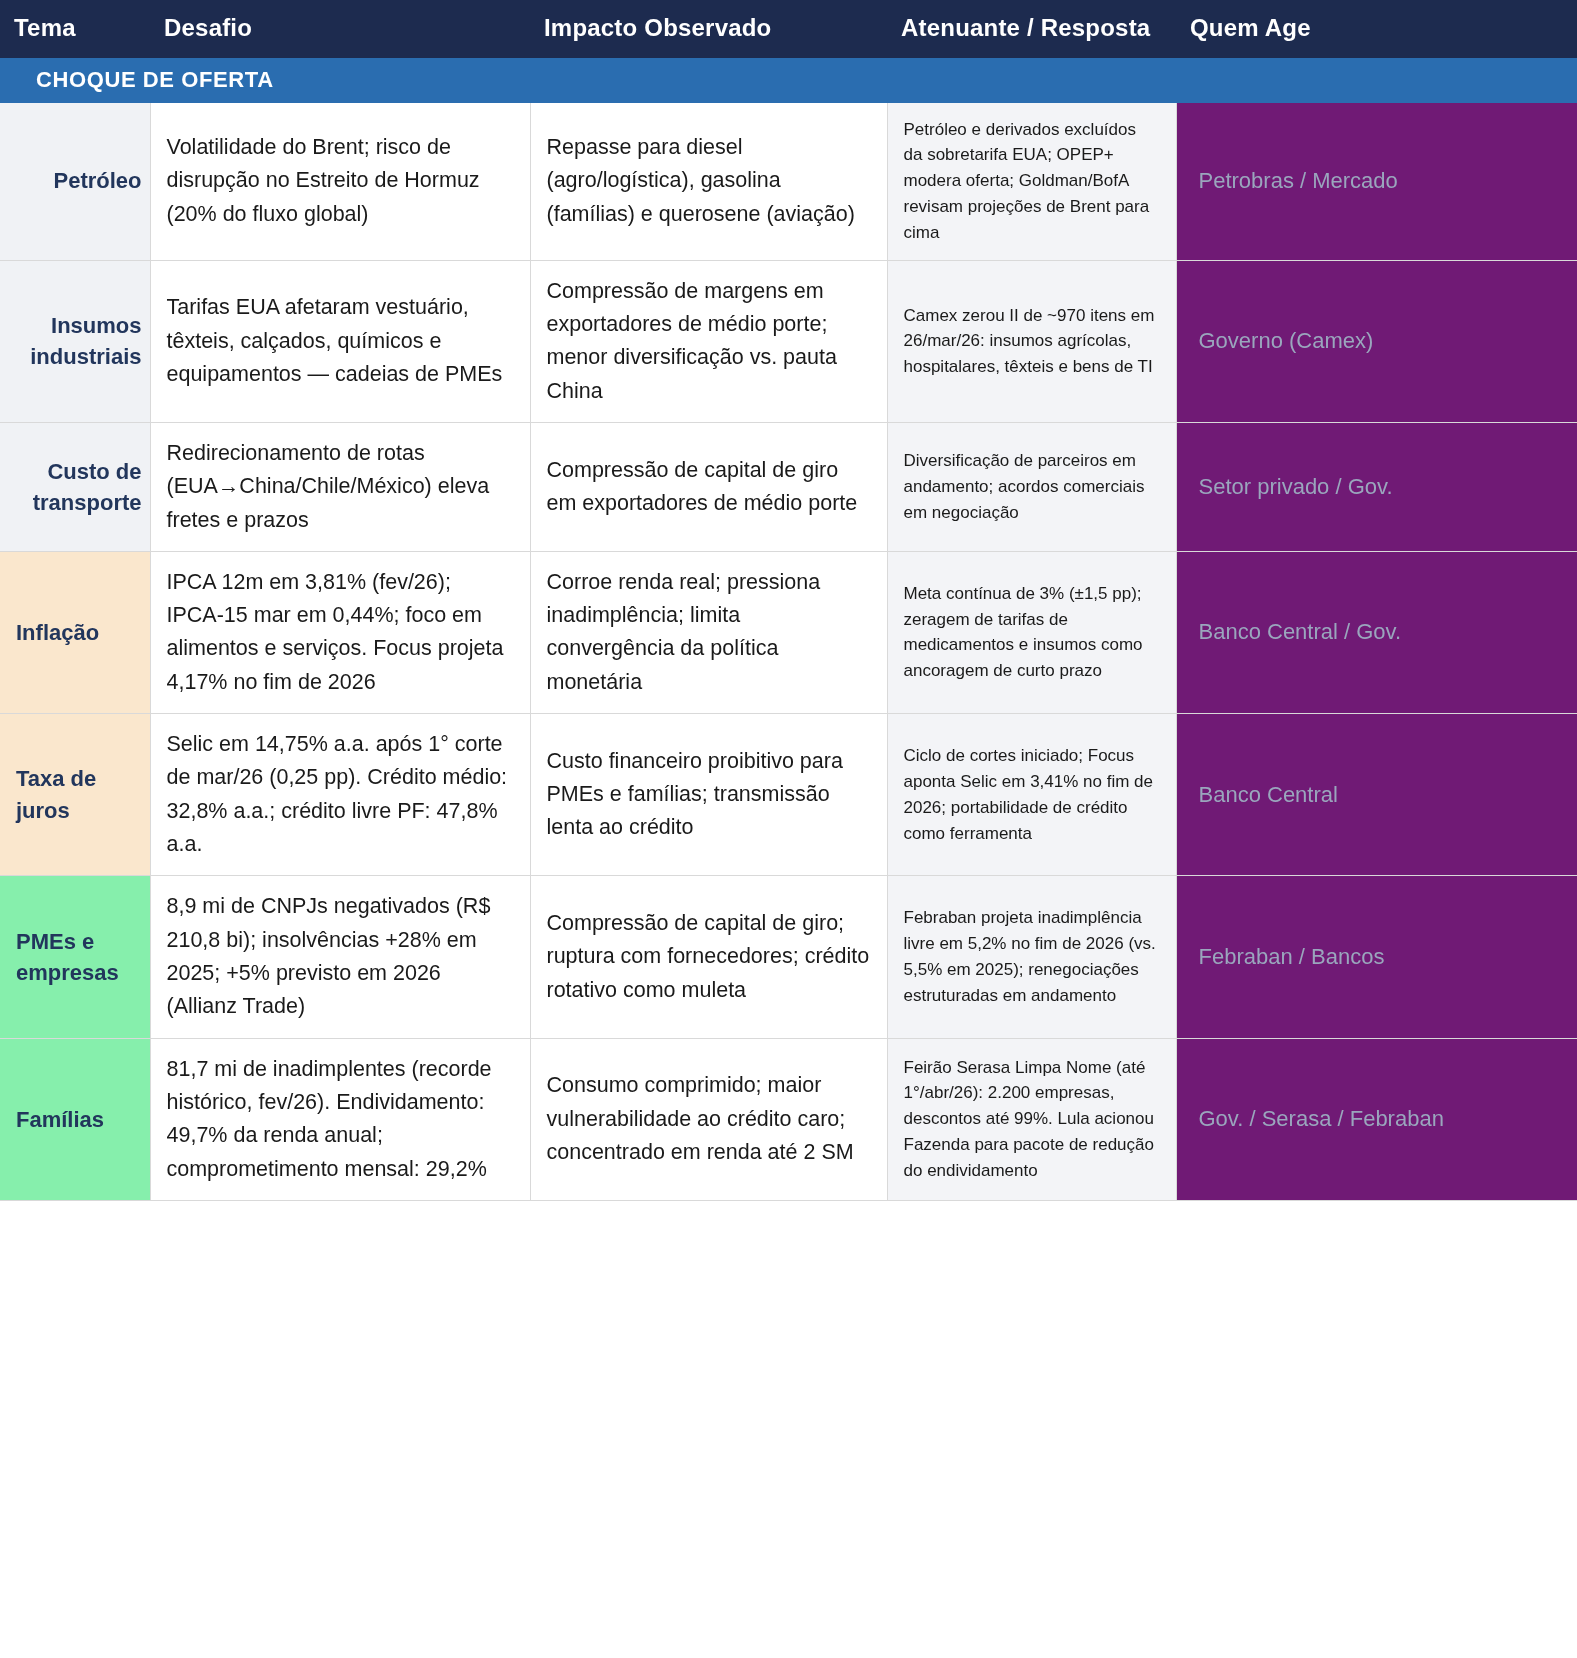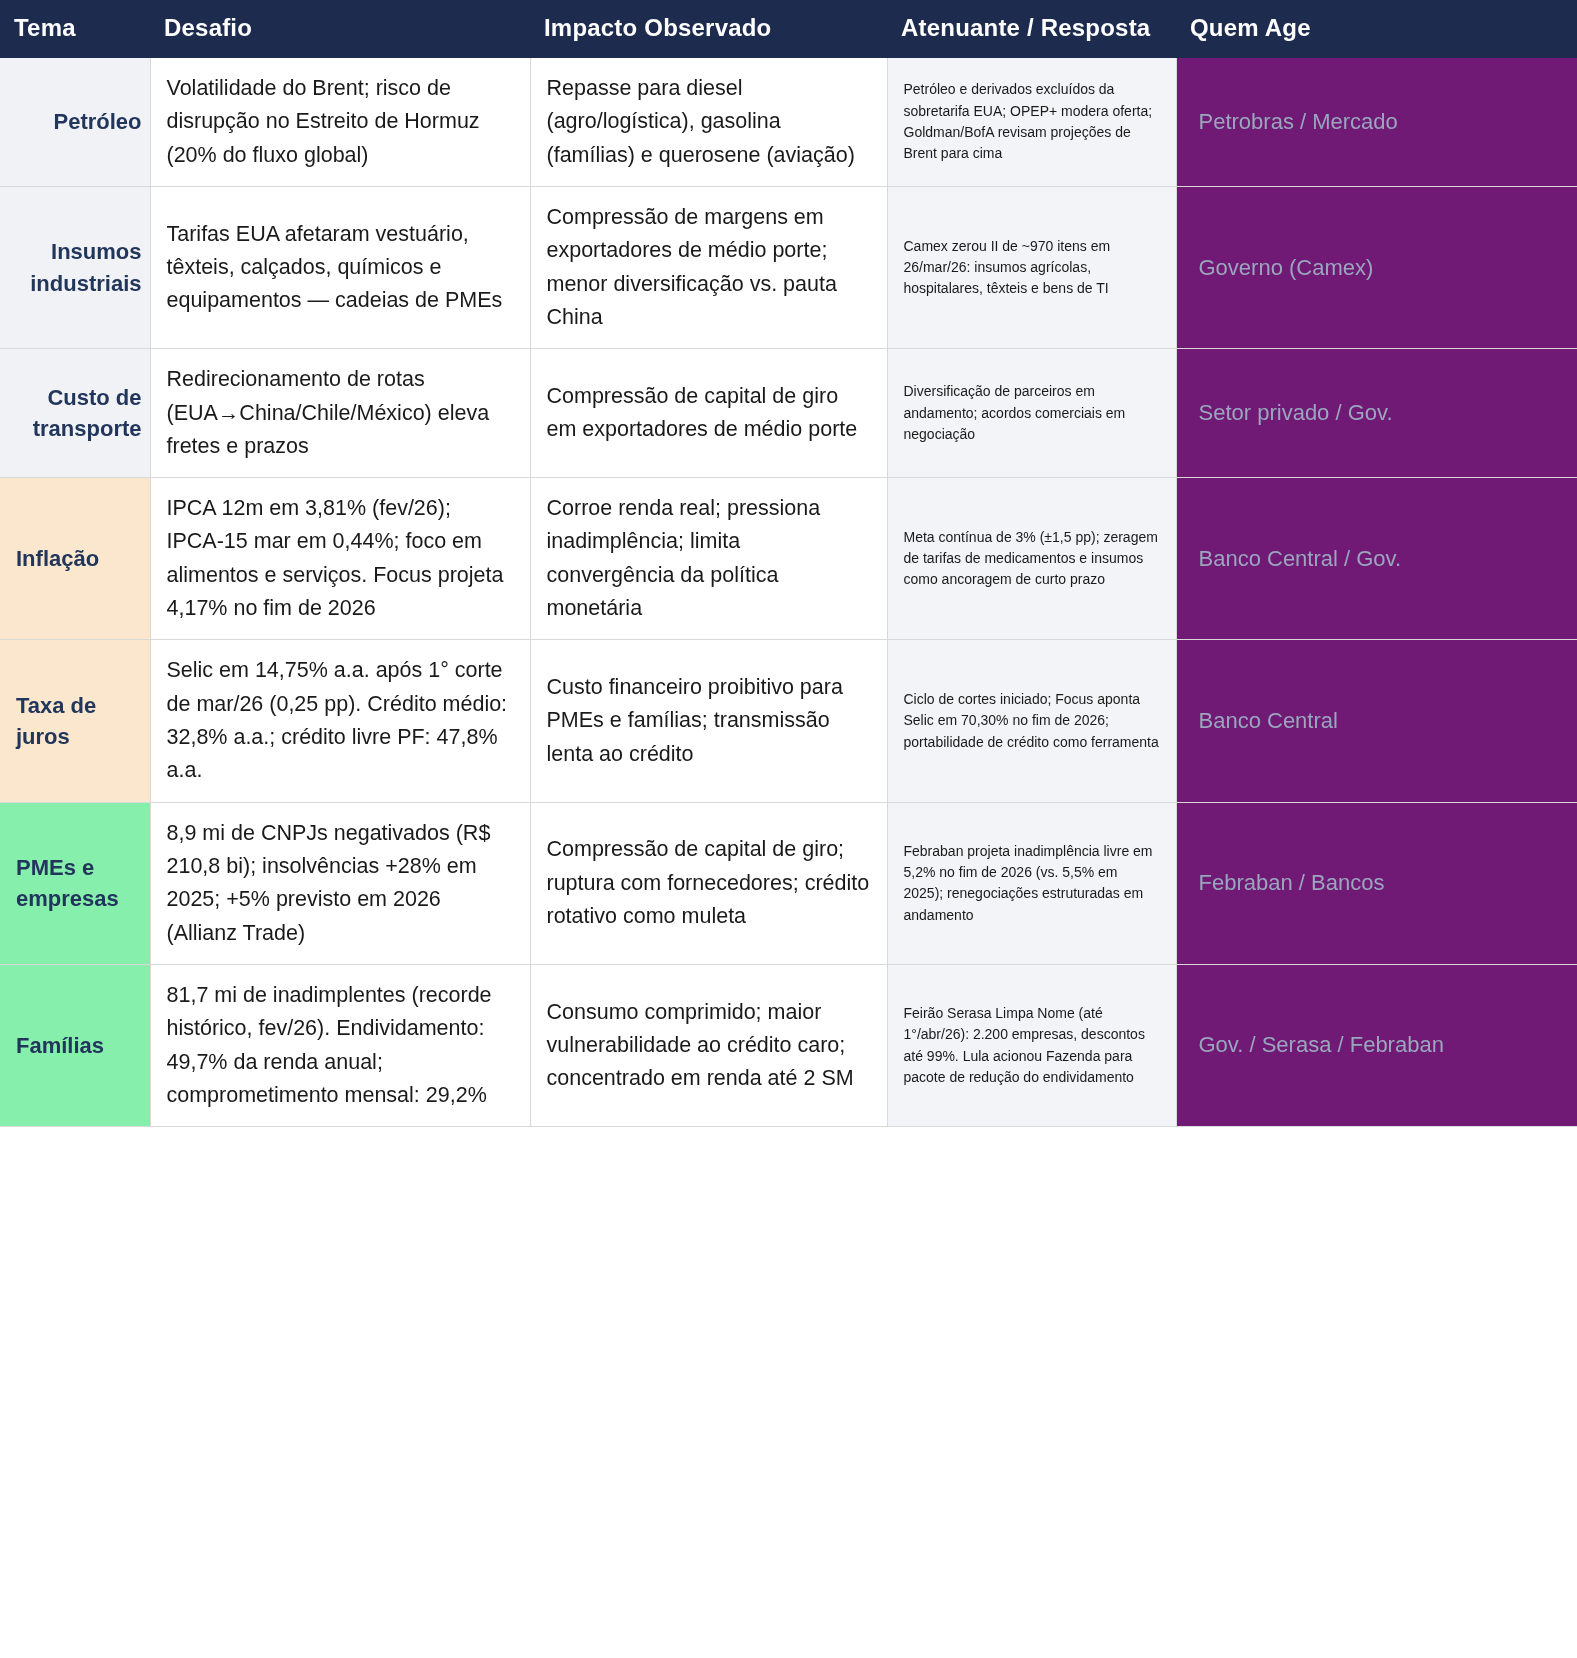--- a/index.html
+++ b/index.html
@@ -75,21 +75,21 @@
   td.tema {
     font-weight: bold;
     color: #22365c;
     font-size: 22px;
     padding-left: 16px;
     padding-right: 8px;
     line-height: 1.42;
   }
   td.atenuante {
     background: #f3f4f7;
-    font-size: 14px;
+    font-size: 17px;
     line-height: 1.52;
   }
   td.quem {
     color: #9aa6bd;
     font-size: 22px;
     padding-left: 22px;
     background: #701a75;
   }
 
   
@@ -116,20 +116,25 @@
       <tr>
         <th>Tema</th>
         <th>Desafio</th>
         <th>Impacto Observado</th>
         <th>Atenuante / Resposta</th>
         <th>Quem Age</th>
       </tr>
     </thead>
     <tbody>
 
+      <tr class="section-row">
+        <td colspan="5">
+          <div class="band band-blue">CHOQUE DE OFERTA</div>
+        </td>
+      </tr>
 
       <tr class="sec-supply first-after-band">
         <td class="tema">Petróleo</td>
         <td class="desafio">Volatilidade do Brent; risco de disrupção no Estreito de Hormuz (20% do fluxo global)</td>
         <td class="impacto">Repasse para diesel (agro/logística), gasolina (famílias) e querosene (aviação)</td>
         <td class="atenuante">Petróleo e derivados excluídos da sobretarifa EUA; OPEP+ modera oferta; Goldman/BofA revisam projeções de Brent para cima</td>
         <td class="quem">Petrobras / Mercado</td>
       </tr>
       <tr class="sec-supply">
         <td class="tema">Insumos industriais</td>
@@ -151,21 +156,21 @@
         <td class="tema">Inflação</td>
         <td class="desafio">IPCA 12m em 3,81% (fev/26); IPCA-15 mar em 0,44%; foco em alimentos e serviços. Focus projeta 4,17% no fim de 2026</td>
         <td class="impacto">Corroe renda real; pressiona inadimplência; limita convergência da política monetária</td>
         <td class="atenuante">Meta contínua de 3% (±1,5 pp); zeragem de tarifas de medicamentos e insumos como ancoragem de curto prazo</td>
         <td class="quem">Banco Central / Gov.</td>
       </tr>
       <tr class="sec-second">
         <td class="tema">Taxa de juros</td>
         <td class="desafio">Selic em 14,75% a.a. após 1° corte de mar/26 (0,25 pp). Crédito médio: 32,8% a.a.; crédito livre PF: 47,8% a.a.</td>
         <td class="impacto">Custo financeiro proibitivo para PMEs e famílias; transmissão lenta ao crédito</td>
-        <td class="atenuante">Ciclo de cortes iniciado; Focus aponta Selic em 70,30% no fim de 2026; portabilidade de crédito como ferramenta</td>
+        <td class="atenuante">Ciclo de cortes iniciado; Focus aponta Selic em 3,41% no fim de 2026; portabilidade de crédito como ferramenta</td>
         <td class="quem">Banco Central</td>
       </tr>
 
 
       <tr class="sec-fin first-after-band">
         <td class="tema">PMEs e empresas</td>
         <td class="desafio">8,9 mi de CNPJs negativados (R$ 210,8 bi); insolvências +28% em 2025; +5% previsto em 2026 (Allianz Trade)</td>
         <td class="impacto">Compressão de capital de giro; ruptura com fornecedores; crédito rotativo como muleta</td>
         <td class="atenuante">Febraban projeta inadimplência livre em 5,2% no fim de 2026 (vs. 5,5% em 2025); renegociações estruturadas em andamento</td>
         <td class="quem">Febraban / Bancos</td>

